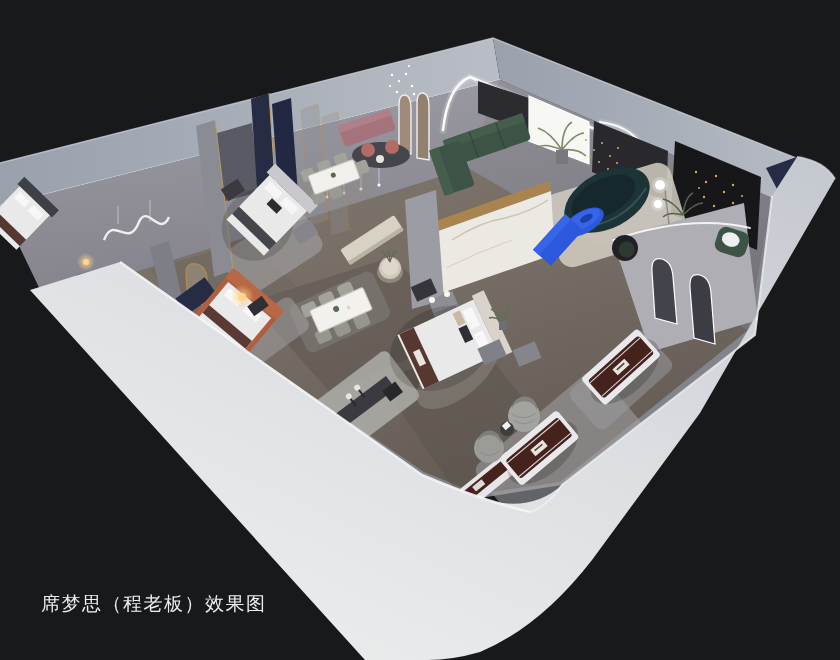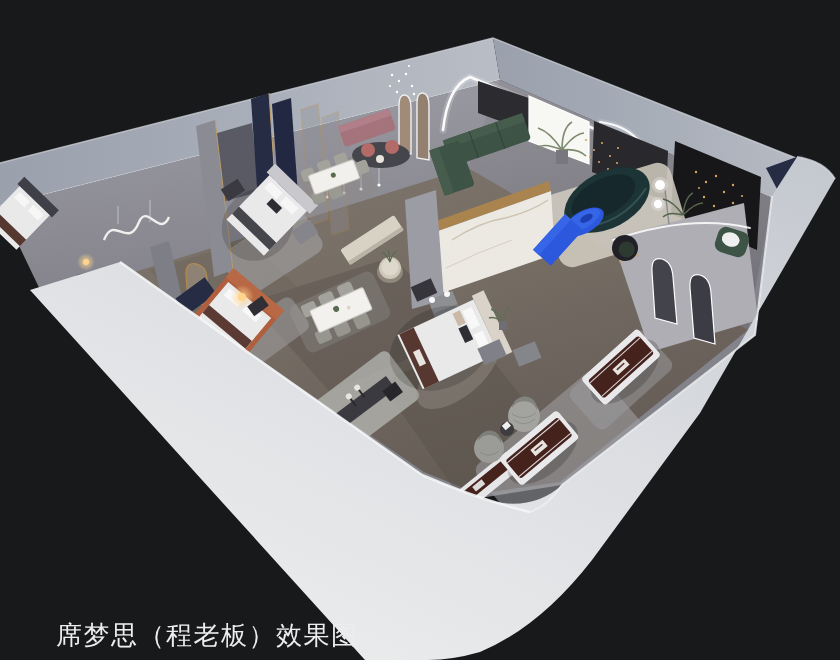--- a/index.html
+++ b/index.html
@@ -16,22 +16,22 @@
   .gold{fill:var(--gold,#a9844f);}
   .navy{fill:var(--navy-panel,#272c45);}
   .greensofa{fill:var(--green-sofa,#3d5345);}
   .tealsofa{fill:var(--teal-sofa,#1d3437);}
   .blue{fill:var(--blue-accent,#2c58dd);}
   .bedwhite{fill:var(--bed-white,#e9e9ea);}
   .brown{fill:var(--mattress-brown,#46221d);}
   .pink{fill:var(--pink-sofa,#a5737c);}
   .orange{fill:var(--orange-bed,#b05e3e);}
   .led{stroke:var(--led-white,#ffffff);fill:none;stroke-linecap:round;}
-  .caption{position:absolute;left:56px;top:591px;color:var(--caption-color,#ededee);
-           font-size:26px;font-weight:500;letter-spacing:1.5px;white-space:nowrap;margin-top:27px;}
+  .caption{position:absolute;left:41px;top:591px;color:var(--caption-color,#ededee);
+           font-size:19px;font-weight:500;letter-spacing:1.5px;white-space:nowrap;}
 </style>
 </head>
 <body>
 
 <div id="stage">
 <svg width="840" height="660" viewBox="0 0 840 660">
   <defs>
     <linearGradient id="gBand" x1="0" y1="0" x2="1" y2="0">
       <stop offset="0" stop-color="#9aa0ac"></stop>
           <stop offset="0.55" stop-color="#aab0ba"></stop>

